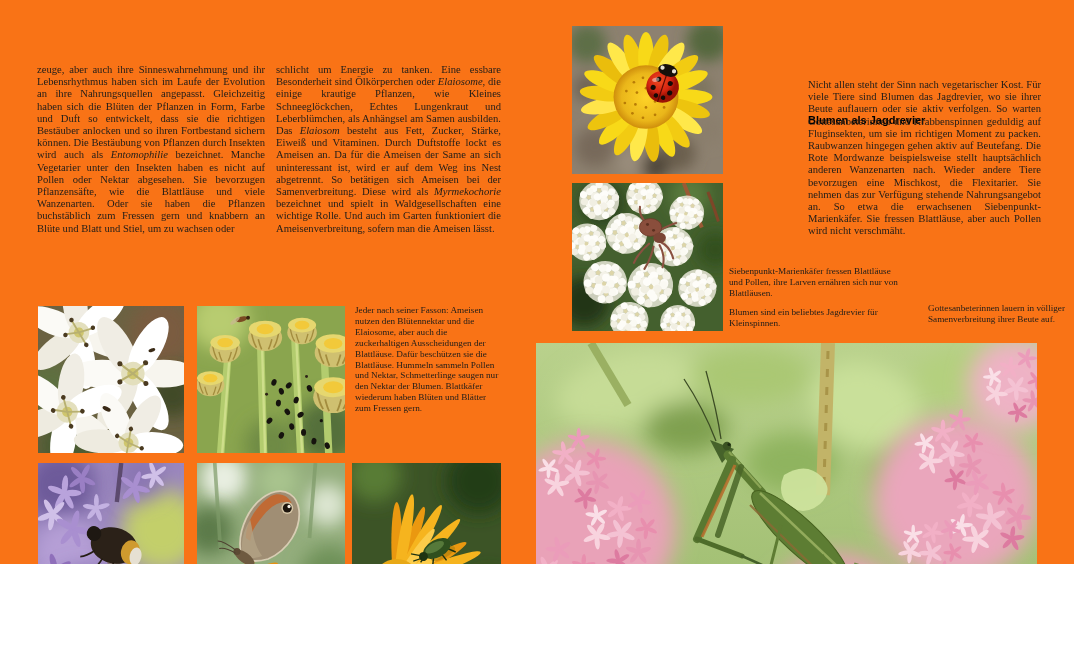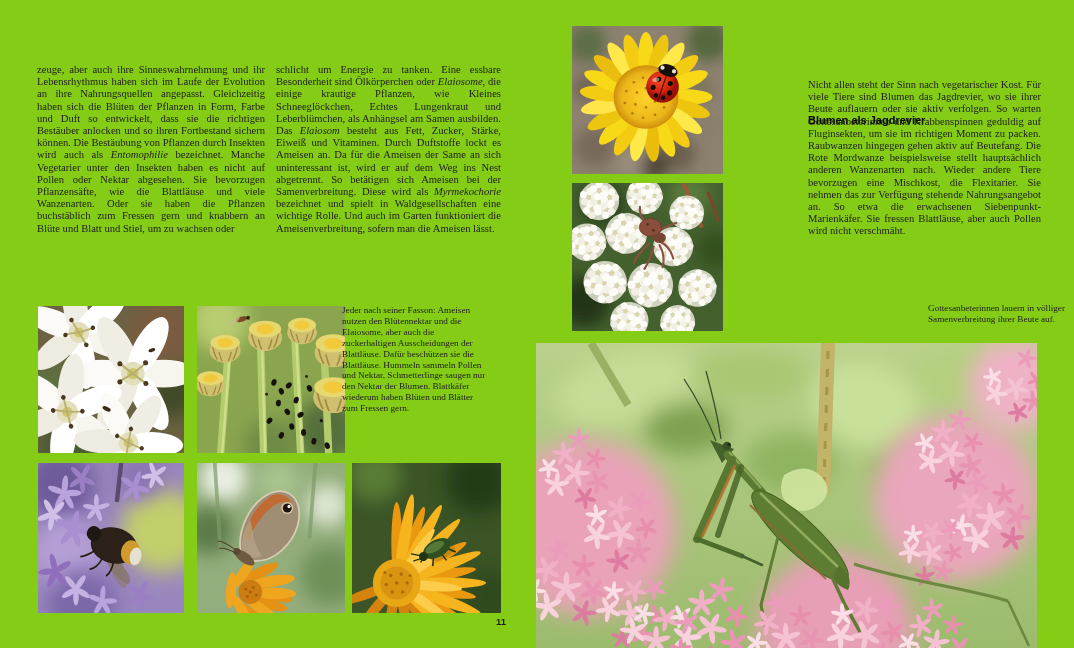--- a/index.html
+++ b/index.html
@@ -1,16 +1,16 @@
 <!DOCTYPE html>
 <html lang="de"><head>
 <meta charset="utf-8">
 <style>
   html,body{margin:0;padding:0;background:#ffffff;}
-  .spread{position:relative;width:1074px;height:648px;background:#84cc16;overflow:hidden;
+  .spread{position:relative;width:1074px;height:564px;background:#f97316;overflow:hidden;
           color:#1f1d1a;-webkit-hyphens:auto;hyphens:auto;}
   .abs{position:absolute;}
   .body-text{font:10.6px/12.2px "Liberation Serif", serif;text-align:justify;}
   .caption{font:9.2px/10.9px "Liberation Serif", serif;text-align:left;}
   .heading{font-family:"Liberation Sans", sans-serif;font-weight:bold;font-size:11px;line-height:12px;color:#000;margin-top:48px;}
   .pagenum{font:bold 9.5px "Liberation Sans", sans-serif;color:#1f1d1a;}
   figure{margin:0;}
   .photo{overflow:hidden;}
   .photo svg{display:block;width:100%;height:100%;}
   .cap-gap{margin-top:8px;}
@@ -120,21 +120,21 @@
           <circle cx="84" cy="78" r="1.1" fill="#16130e"></circle>
       </g>
       <g transform="translate(30,9)">
         <ellipse rx="4" ry="1.8" fill="#7a4a22" transform="rotate(-15)"></ellipse>
         <ellipse cx="-4" cy="-2" rx="4" ry="1.4" fill="#c8b890" opacity="0.75" transform="rotate(-40)"></ellipse>
         <circle cx="4.5" cy="-1" r="1.3" fill="#3a2510"></circle>
       </g>
     </svg>
   </figure>
 
-  <div class="abs caption" style="left:342px;top:305px;width:146px;">Jeder nach seiner Fasson: Ameisen nutzen den Blütennektar und die Elaiosome, aber auch die zuckerhaltigen Ausscheidungen der Blattläuse. Dafür beschützen sie die Blattläuse. Hummeln sammeln Pollen und Nektar, Schmetterlinge saugen nur den Nektar der Blumen. Blattkäfer wiederum haben Blüten und Blätter zum Fressen gern.</div>
+  <div class="abs caption" style="left:355px;top:305px;width:146px;">Jeder nach seiner Fasson: Ameisen nutzen den Blütennektar und die Elaiosome, aber auch die zuckerhaltigen Ausscheidungen der Blattläuse. Dafür beschützen sie die Blattläuse. Hummeln sammeln Pollen und Nektar, Schmetterlinge saugen nur den Nektar der Blumen. Blattkäfer wiederum haben Blüten und Blätter zum Fressen gern.</div>
 
   <figure class="abs photo" style="left:38px;top:463px;width:146px;height:150px;">
     <svg viewBox="0 0 100 100" preserveAspectRatio="none">
       <defs>
         <filter id="cB" x="-50%" y="-50%" width="200%" height="200%">
             <feGaussianBlur stdDeviation="7"></feGaussianBlur>
           </filter>
         <g id="cP">
           <ellipse cx="4" cy="0" rx="4.5" ry="1.5"></ellipse>
             <ellipse cx="4" cy="0" rx="4.5" ry="1.5" transform="rotate(60)"></ellipse>
@@ -452,20 +452,24 @@
             <path d="M-4,-7 q-6,-6 -5,-12"></path>
         </g>
         <ellipse cx="-2" cy="-5" rx="7.4" ry="6" fill="#8a4e3c" stroke="#6a3828" stroke-width="0.5"></ellipse>
         <ellipse cx="4" cy="2" rx="4.2" ry="3.6" fill="#7a4434"></ellipse>
         <circle cx="-4" cy="-7" r="1" fill="#5c3020"></circle>
           <circle cx="0" cy="-3" r="1" fill="#5c3020"></circle>
       </g>
     </svg>
   </figure>
 
+  <div class="abs" style="left:729px;top:266px;width:172px;">
+    <div class="caption">Siebenpunkt-Marienkäfer fressen Blattläuse und Pollen, ihre Larven ernähren sich nur von Blattläusen.</div>
+    <div class="caption cap-gap">Blumen sind ein beliebtes Jagdrevier für Kleinspinnen.</div>
+  </div>
 
   <div class="abs heading" style="left:808px;top:66px;width:233px;">Blumen als Jagdrevier</div>
   <div class="abs body-text" style="left:808px;top:79px;width:233px;">Nicht allen steht der Sinn nach vegetarischer Kost. Für viele Tiere sind Blumen das Jagdrevier, wo sie ihrer Beute auflauern oder sie aktiv verfolgen. So warten Gottesanbeterinnen und Krabbenspinnen geduldig auf Fluginsekten, um sie im richtigen Moment zu packen. Raubwanzen hingegen gehen aktiv auf Beutefang. Die Rote Mordwanze beispielsweise stellt hauptsächlich anderen Wanzenarten nach. Wieder andere Tiere bevorzugen eine Mischkost, die Flexitarier. Sie nehmen das zur Verfügung stehende Nahrungsangebot an. So etwa die erwachsenen Siebenpunkt-Marienkäfer. Sie fressen Blattläuse, aber auch Pollen wird nicht verschmäht.</div>
 
   <div class="abs caption" style="left:928px;top:303px;width:140px;">Gottesanbeterinnen lauern in völliger Samenverbreitung ihrer Beute auf.</div>
 
   <figure class="abs photo" style="left:536px;top:343px;width:501px;height:305px;">
     <svg viewBox="0 0 501 305" preserveAspectRatio="none">
       <defs>
         <filter id="hB" x="-60%" y="-60%" width="220%" height="220%">

